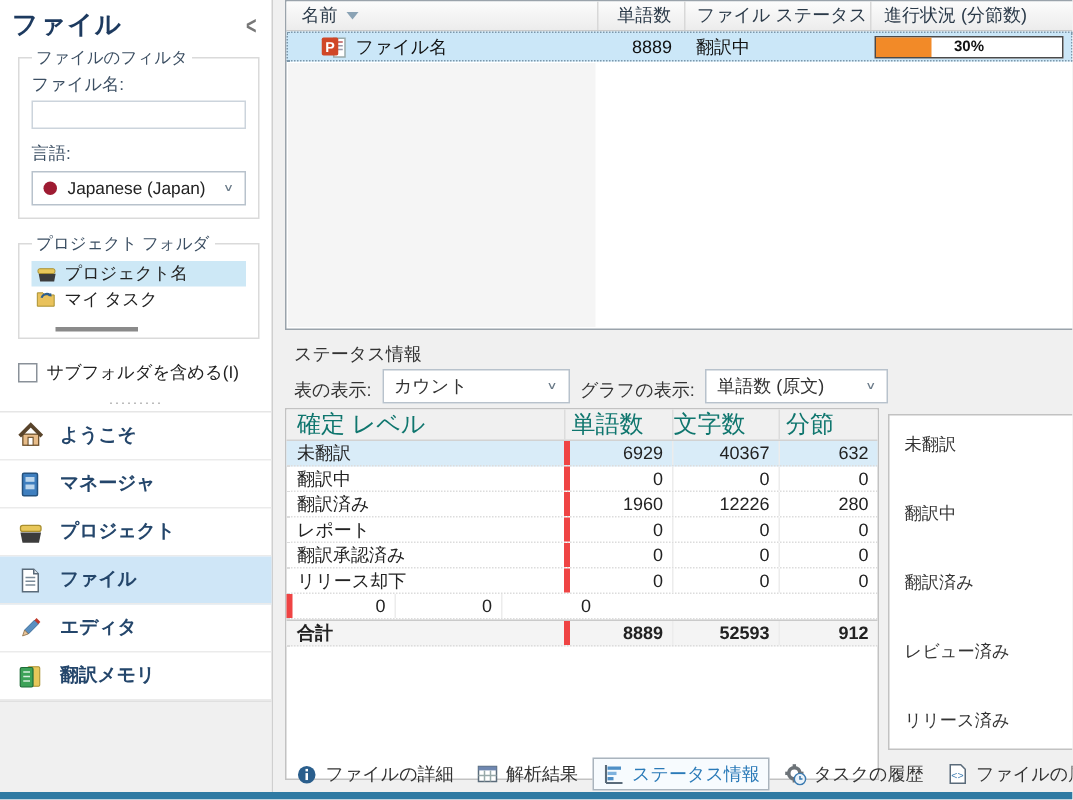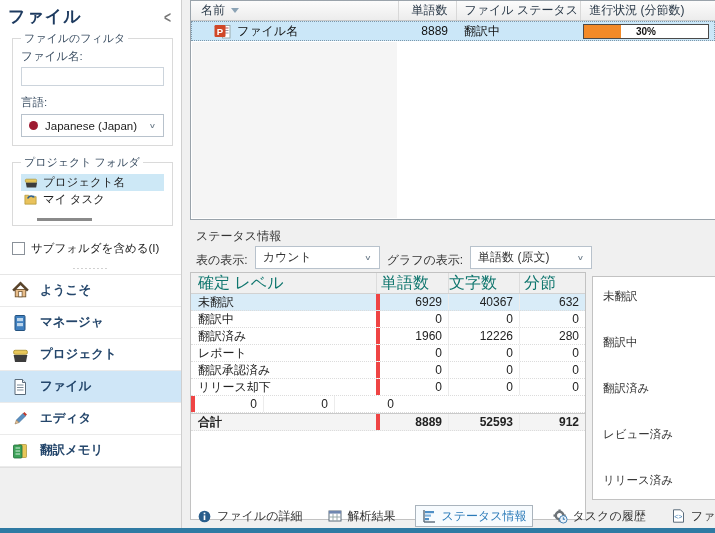--- a/index.html
+++ b/index.html
@@ -71,21 +71,21 @@
   .st-row { display:flex; height:17px; align-items:center; border-bottom:1px dotted #dcdcdc; font-size:12px; color:#222; }
   .st-row.hl { background:#d9ecf8; }
   .st-row.total { font-weight:bold; background:#f4f4f4; border-top:1px solid #cacaca; height:18px; }
   .st-c1 { width:185px; padding-left:7px; }
   .st-c2 { width:72px; text-align:right; padding-right:6px; border-left:4px solid #ef4444; height:100%; line-height:16px; }
   .st-c3 { width:71px; text-align:right; padding-right:6px; border-left:1px solid #ececec; height:100%; line-height:16px; }
   .st-c4 { width:66px; text-align:right; padding-right:6px; border-left:1px solid #ececec; height:100%; line-height:16px; }
   .chart { position:absolute; left:592px; top:276px; width:123px; height:224px; background:#fff; border:1px solid #c2c2c2; border-right:none; }
   .chart .cl { position:absolute; left:10px; font-size:11.5px; color:#333; white-space:nowrap; }
   
-  .tabbar { position:absolute; left:192px; top:504px; width:523px; height:24px; display:flex; align-items:center; gap:15px; font-size:12px; color:#333; }
+  .tabbar { position:absolute; left:192px; top:504px; width:523px; height:24px; display:flex; align-items:center; gap:5px; font-size:12px; color:#333; }
   .tab { display:flex; align-items:center; gap:5px; padding:2px 5px; height:22px; cursor:pointer; white-space:nowrap; }
   .tab.sel { border:1px solid #aab4bd; background:#f7fbfe; color:#2a7ab8; }
   .tab .tic { width:15px; height:15px; flex:none; display:flex; align-items:center; justify-content:center; }
   .bottombar { position:absolute; left:0; top:528px; width:715px; height:5px; background:#2f7aa3; }
 </style>
 </head>
 <body>
 
 <div class="sidebar">
   <div class="sb-title">

